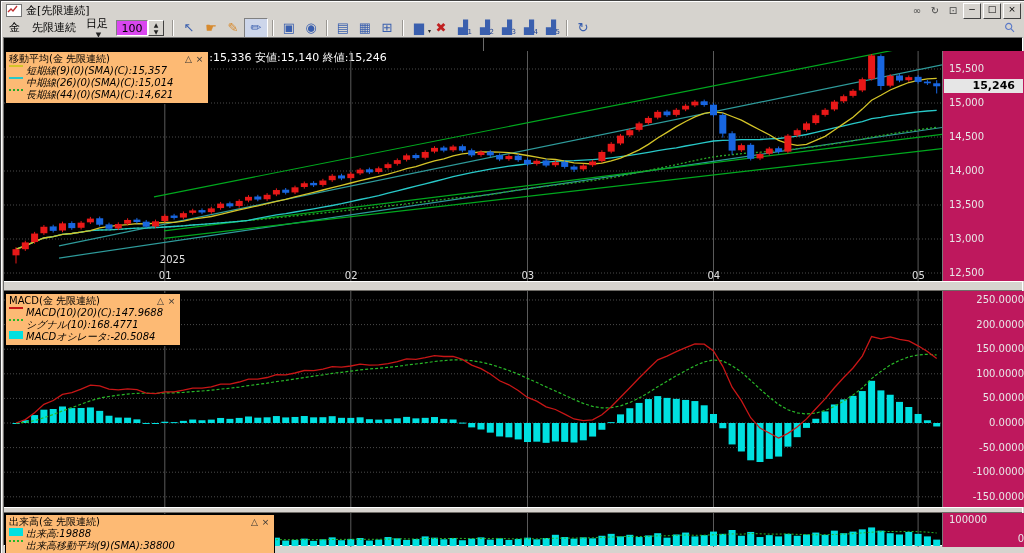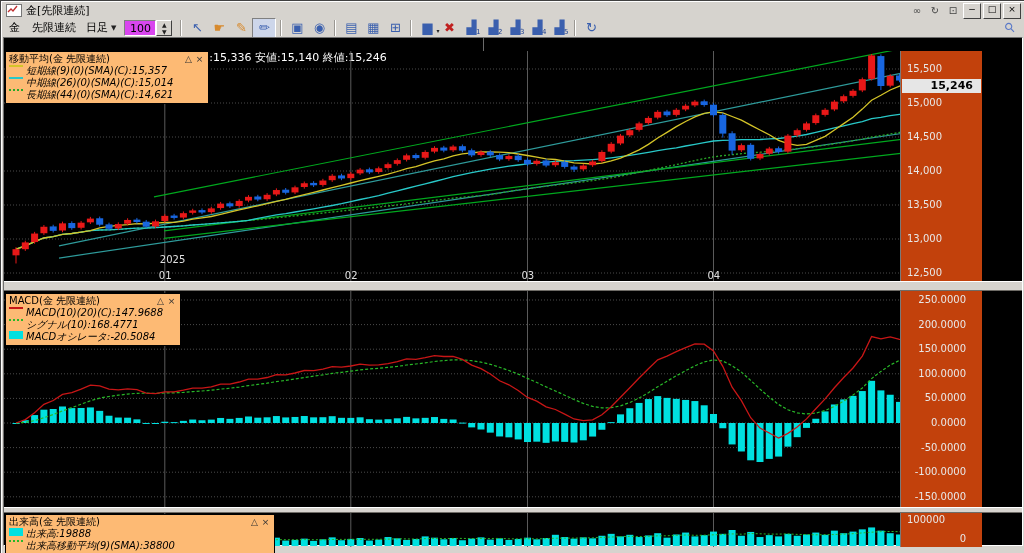--- a/index.html
+++ b/index.html
@@ -14,45 +14,45 @@
   .title-spacer{flex:1;}
   .tb-ico{width:16px;height:13px;display:flex;align-items:center;justify-content:center;
     font-size:10px;color:#444;margin-right:2px;}
   .winbtn{width:16px;height:14px;margin-right:2px;background:#d6d3ce;border:1px solid;
     border-color:#fff #404040 #404040 #fff;font-size:9px;line-height:11px;text-align:center;color:#000;}
   
   .toolbar{position:absolute;left:2px;top:17px;right:2px;height:19px;display:flex;align-items:center;
     font-size:11px;color:#000;border-bottom:1px solid #a8a5a0;}
   .toolbar .lbl{margin:0 6px;}
   .tb-sep{width:1px;height:16px;background:#9a9792;border-right:1px solid #fff;margin:0 4px;}
-  .dropdown{display:flex;align-items:center;margin:0 4px;}
+  .dropdown{display:flex;align-items:center;margin:0 4px;flex-direction:column;}
   .dropdown .arr{font-size:7px;margin-left:3px;color:#222;}
   .spinner{display:flex;align-items:stretch;height:16px;margin:0 4px;}
   .spinner .val{width:30px;background:#d946ef;border:1px solid;border-color:#808080 #fff #fff #808080;
     font-size:11px;text-align:center;line-height:15px;}
   .spinner .arrows{display:flex;flex-direction:column;width:14px;border:1px solid;border-color:#fff #404040 #404040 #fff;background:#d6d3ce;}
   .spinner .arrows span{flex:1;font-size:6px;line-height:7px;text-align:center;color:#222;}
   .tbtn{width:22px;height:18px;display:flex;align-items:center;justify-content:center;
     font-size:13px;color:#3a5fae;position:relative;}
   .tbtn.pressed{background:#cdd6ea;border:1px solid;border-color:#808080 #fff #fff #808080;}
   .tbtn .subnum{position:absolute;right:2px;bottom:1px;font-size:7px;color:#1d3f8f;}
   .tbtn .ddarr{position:absolute;right:-1px;bottom:3px;font-size:6px;color:#222;}
   .search-zone{margin-left:auto;margin-right:8px;}
   .mag{display:inline-block;transform:rotate(-45deg);color:#5a79c8;font-size:13px;}
   
   .chart-area{position:absolute;left:2px;top:36px;width:1020px;height:509px;background:#000;
     border:1px solid;border-color:#707070 #fff #fff #707070;box-sizing:border-box;}
   .infobar{position:absolute;left:0;top:0;width:100%;height:13px;color:#fff;font-size:11px;
     line-height:13px;white-space:pre;padding-left:2px;box-sizing:border-box;}
   .infobar .vsep{position:absolute;left:479px;top:0;width:1px;height:13px;background:#6a6a6a;}
   .panel{position:absolute;left:0;width:938px;overflow:hidden;}
-  .axiscol{position:absolute;left:896px;width:82px;background:#c2410c;border-left:1px solid #7a7a7a;box-sizing:border-box;}
+  .axiscol{position:absolute;left:938px;width:82px;background:#be185d;border-left:1px solid #7a7a7a;box-sizing:border-box;}
   .tick{position:absolute;left:0;width:100%;height:12px;font-size:10px;color:#e8e8e8;line-height:12px;}
   .tick.l{padding-left:6px;box-sizing:border-box;}
-  .tick.r{text-align:right;padding-right:16px;box-sizing:border-box;}
+  .tick.r{text-align:right;padding-right:0;box-sizing:border-box;}
   .pricetag{position:absolute;left:1px;right:1px;height:14px;background:#e6e6e6;color:#000;
     font-size:11px;font-weight:bold;text-align:right;padding-right:8px;line-height:14px;box-sizing:border-box;}
   .splitter{position:absolute;left:0;width:100%;background:#d6d3ce;border-top:1px solid #fff;border-bottom:1px solid #6e6b66;box-sizing:border-box;}
   
   .legend{position:absolute;background:#fdba74;border:1px solid #000;font-size:10px;color:#000;
     padding:1px 3px 2px 3px;line-height:12px;z-index:5;}
   .legend .hd{display:flex;align-items:center;}
   .legend .hd .t{flex:1;white-space:nowrap;}
   .legend .hd .b{width:11px;text-align:center;font-size:9px;color:#333;}
   .lrow{display:flex;align-items:flex-start;white-space:nowrap;font-style:italic;}

